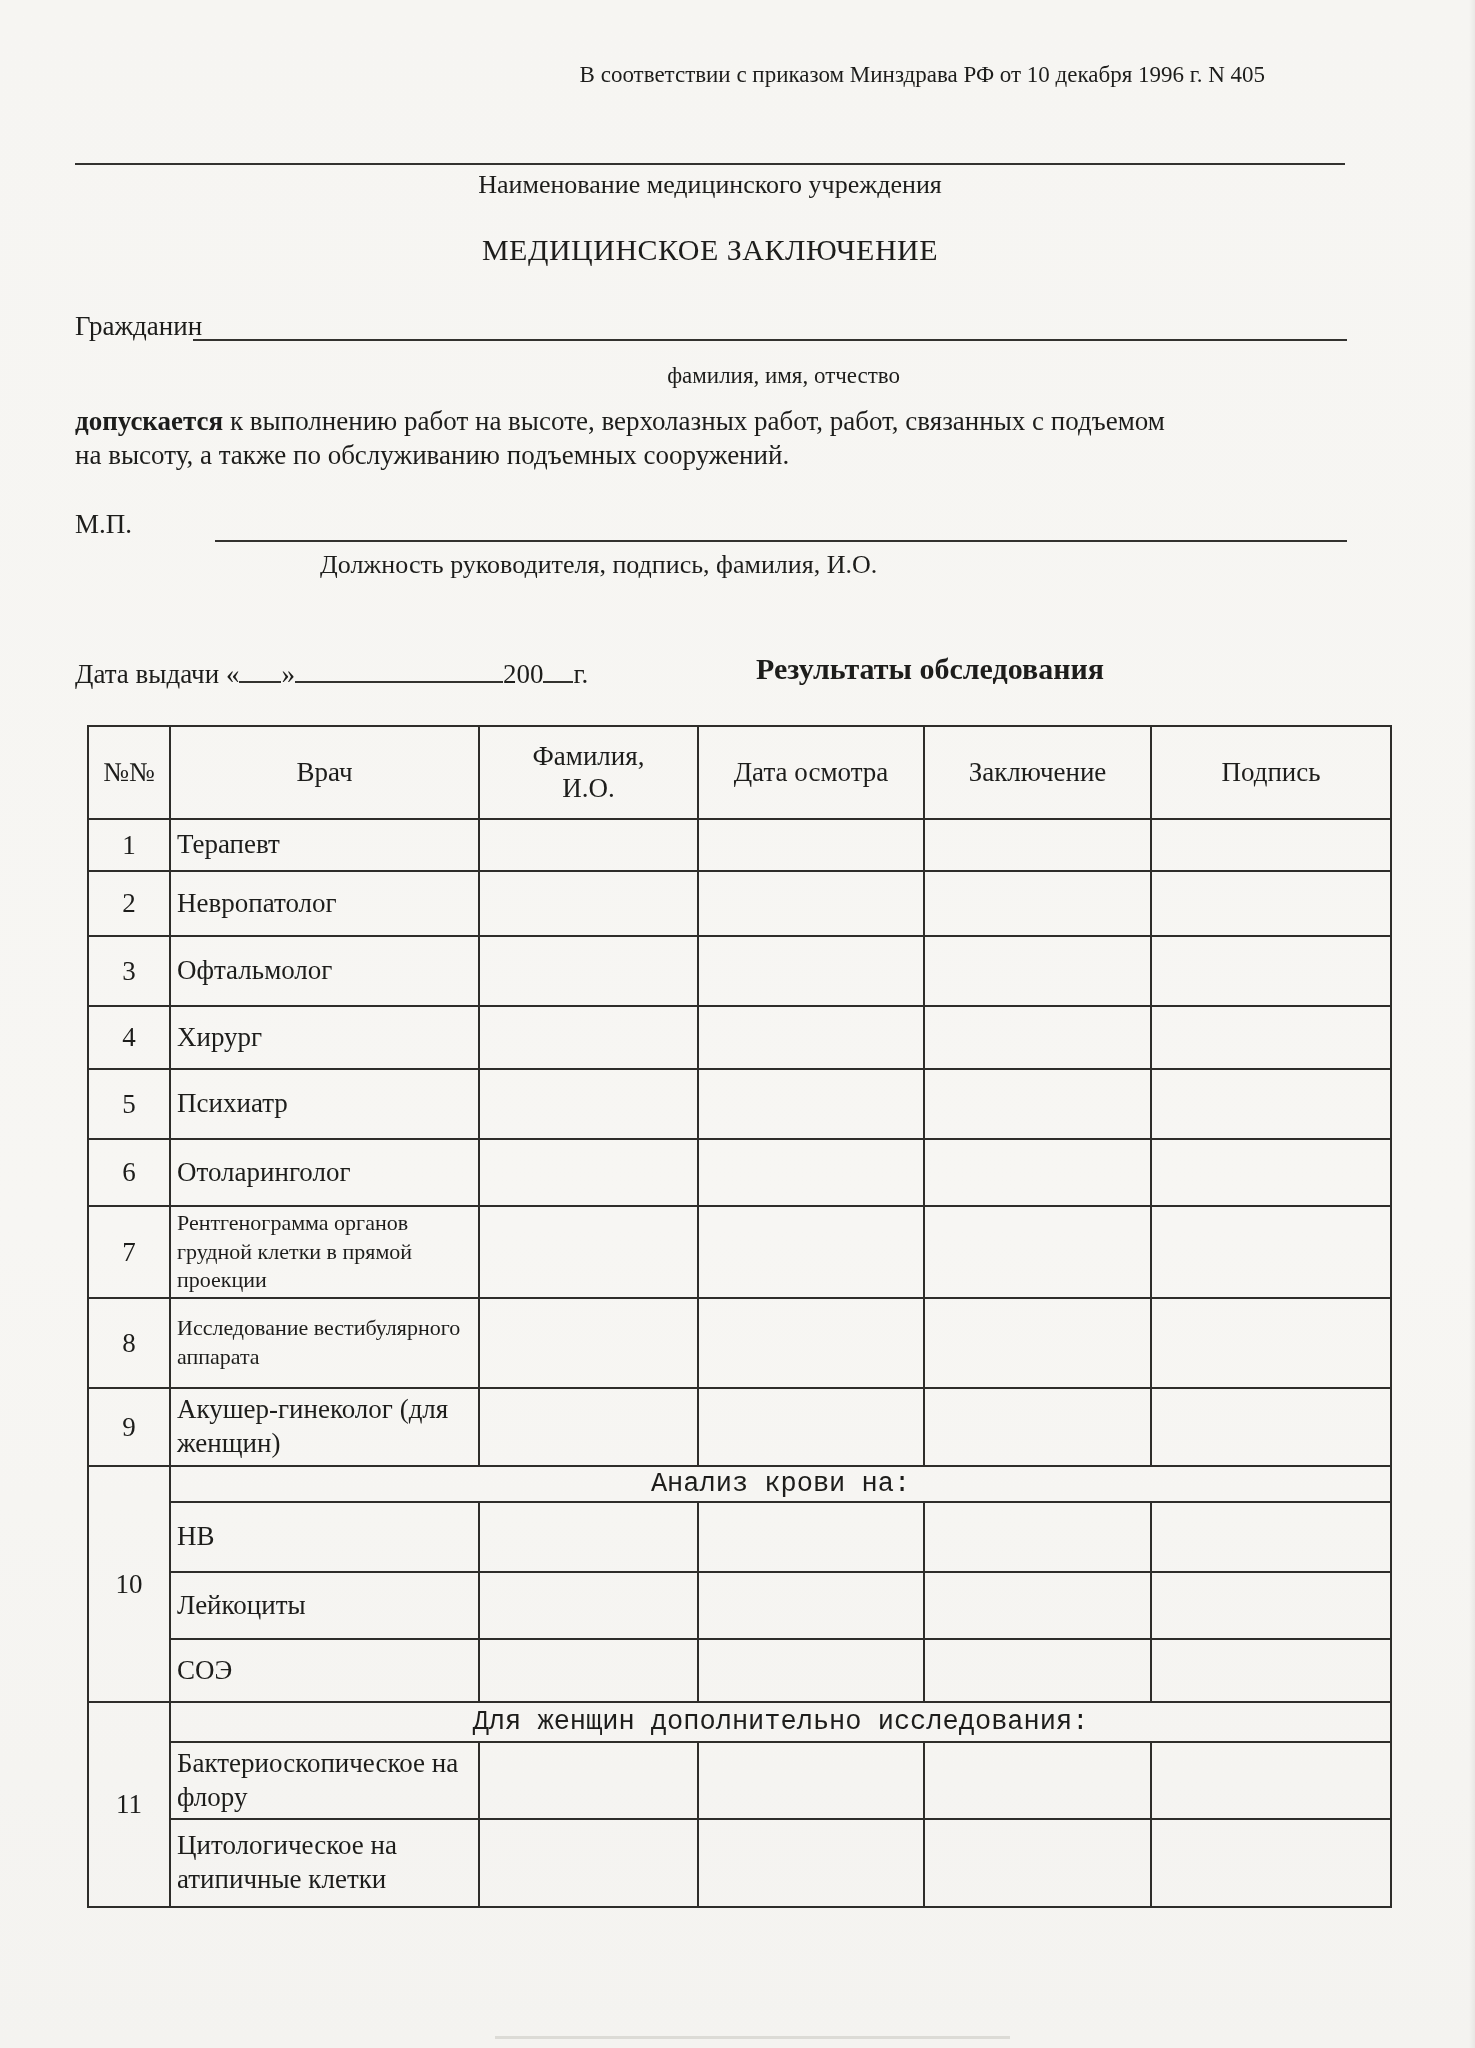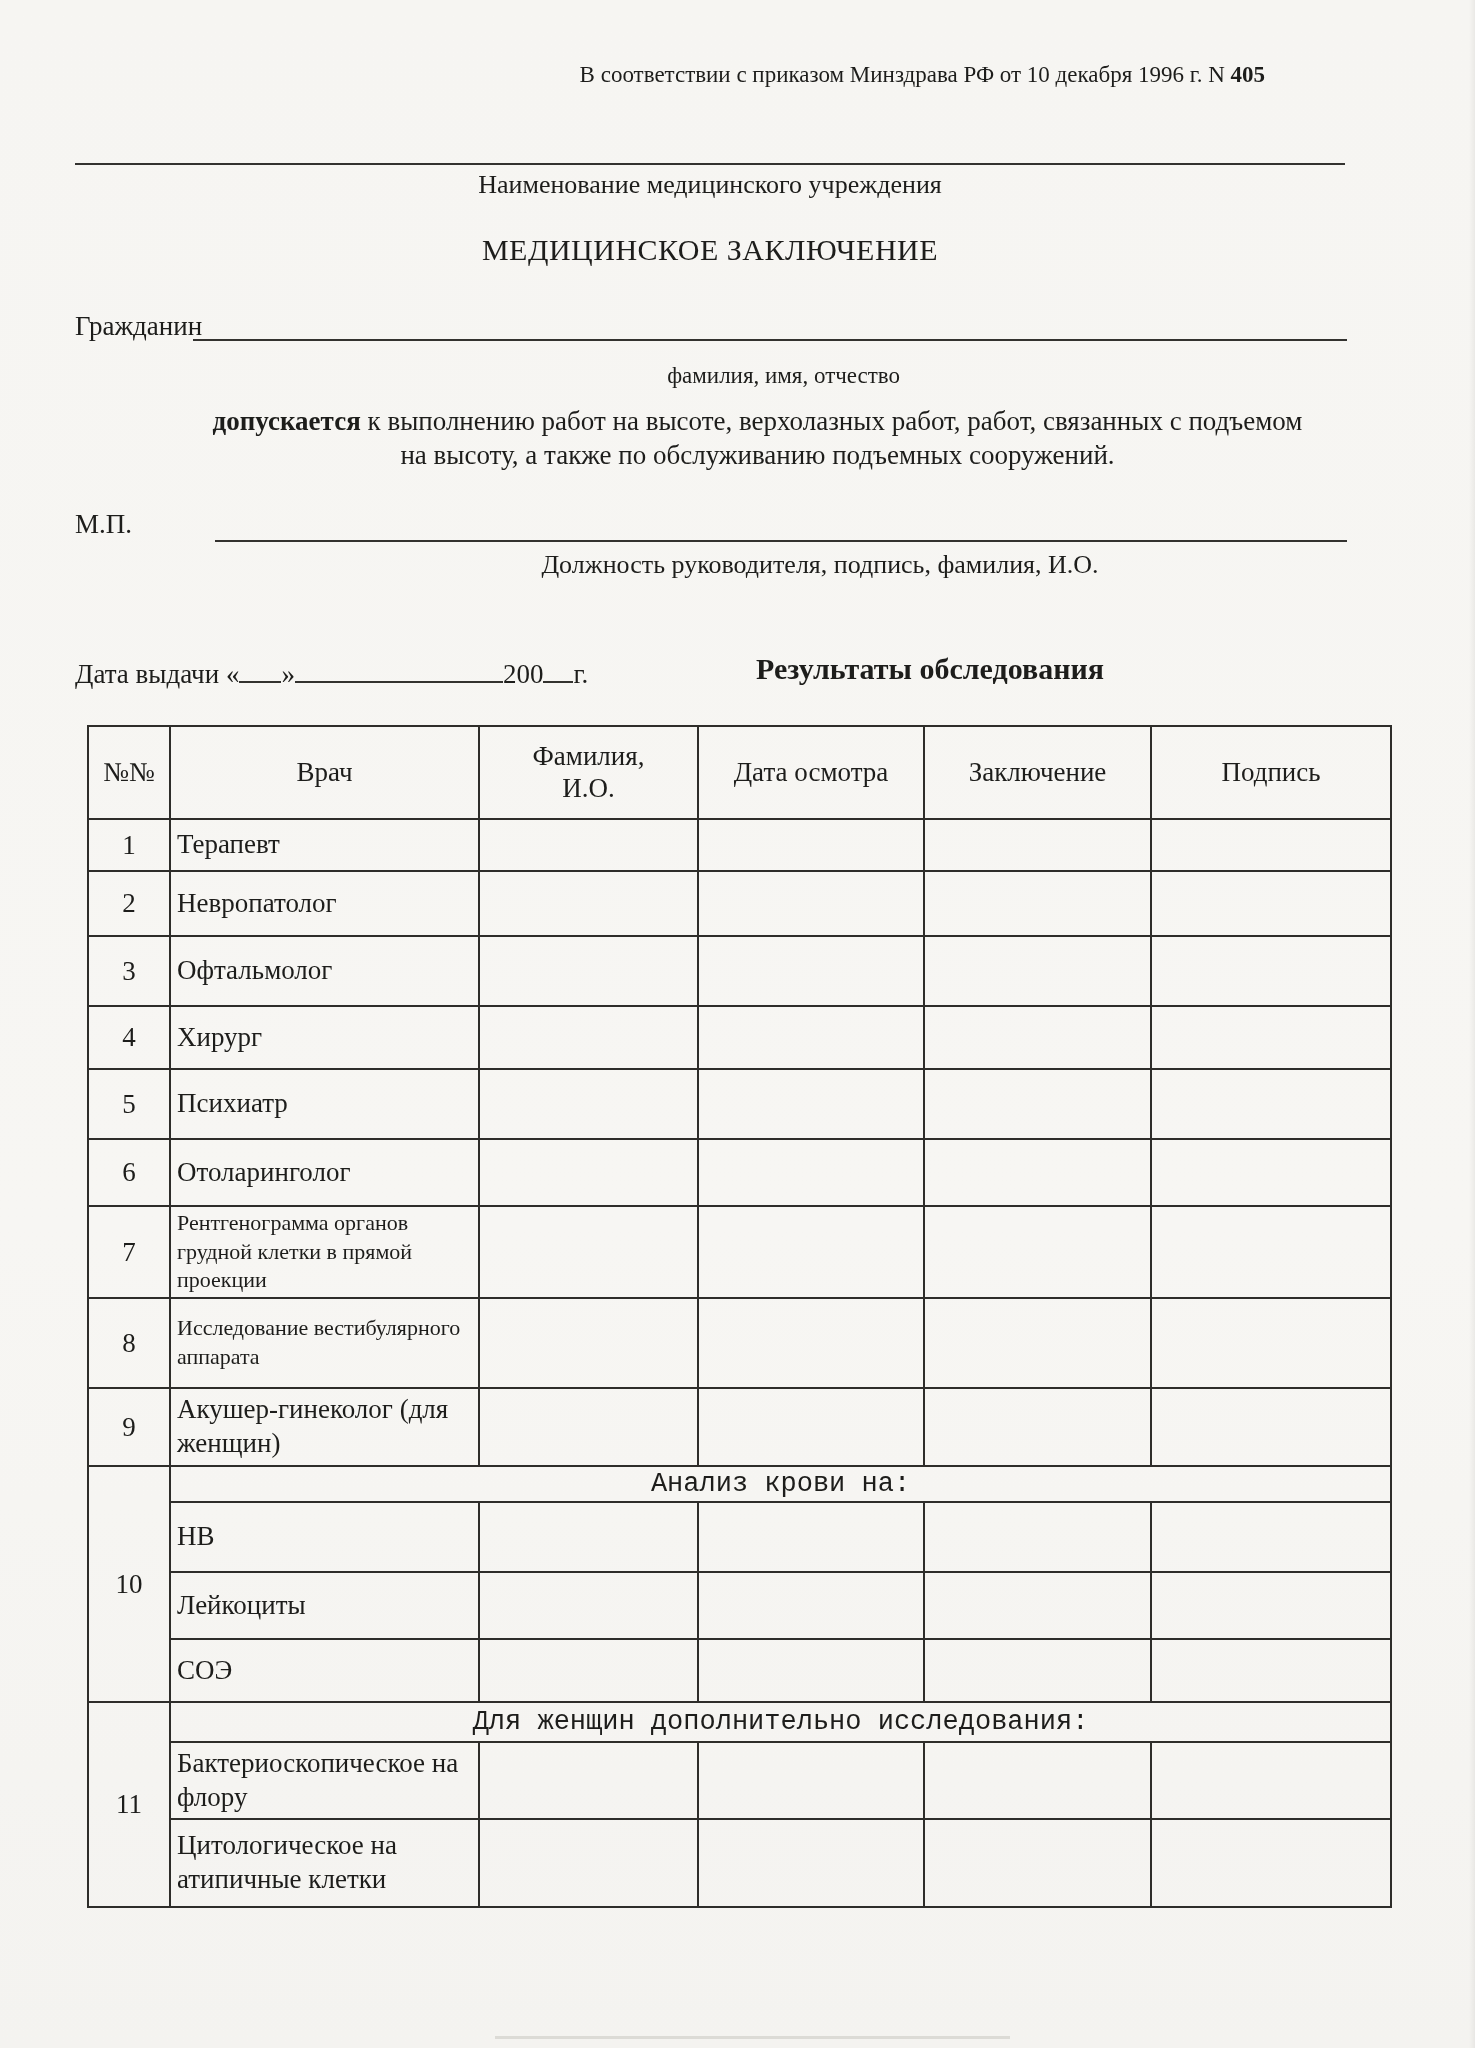--- a/index.html
+++ b/index.html
@@ -4,24 +4,24 @@
 <style>
   html,body{margin:0;padding:0;}
   body{
     width:1475px;height:2048px;
     background:linear-gradient(180deg,#f6f5f2 0%,#f7f6f3 60%,#f4f3f0 100%);
     font-family:"Liberation Serif","DejaVu Serif",serif;
     color:#1d1d1b;
     position:relative;
     overflow:hidden;
   }
-  .abs{position:absolute;text-align:center;}
+  .abs{position:absolute;}
   .rule{position:absolute;height:0;border-top:2px solid #33322f;}
   .top-note{left:400px;top:62px;width:865px;text-align:right;font-size:23px;}
-  .top-note b{font-weight:bold;}
+  .top-note b{font-weight:normal;}
   .rule-institution{left:75px;top:163px;width:1270px;}
   .institution-caption{left:75px;top:170px;width:1270px;text-align:center;font-size:26px;}
   .doc-title{left:75px;top:233px;width:1270px;text-align:center;font-size:30px;font-weight:normal;letter-spacing:0.5px;}
   .citizen-label{left:75px;top:311px;font-size:27px;}
   .rule-citizen{left:193px;top:339px;width:1154px;}
   .citizen-caption{left:400px;top:347px;width:500px;text-align:right;font-size:23px;margin-top:16px;}
   .permission{left:75px;top:404px;width:1365px;font-size:27px;line-height:34px;}
   .permission b{font-weight:bold;}
   .stamp-label{left:75px;top:509px;font-size:27px;}
   .rule-signature{left:215px;top:540px;width:1132px;}

